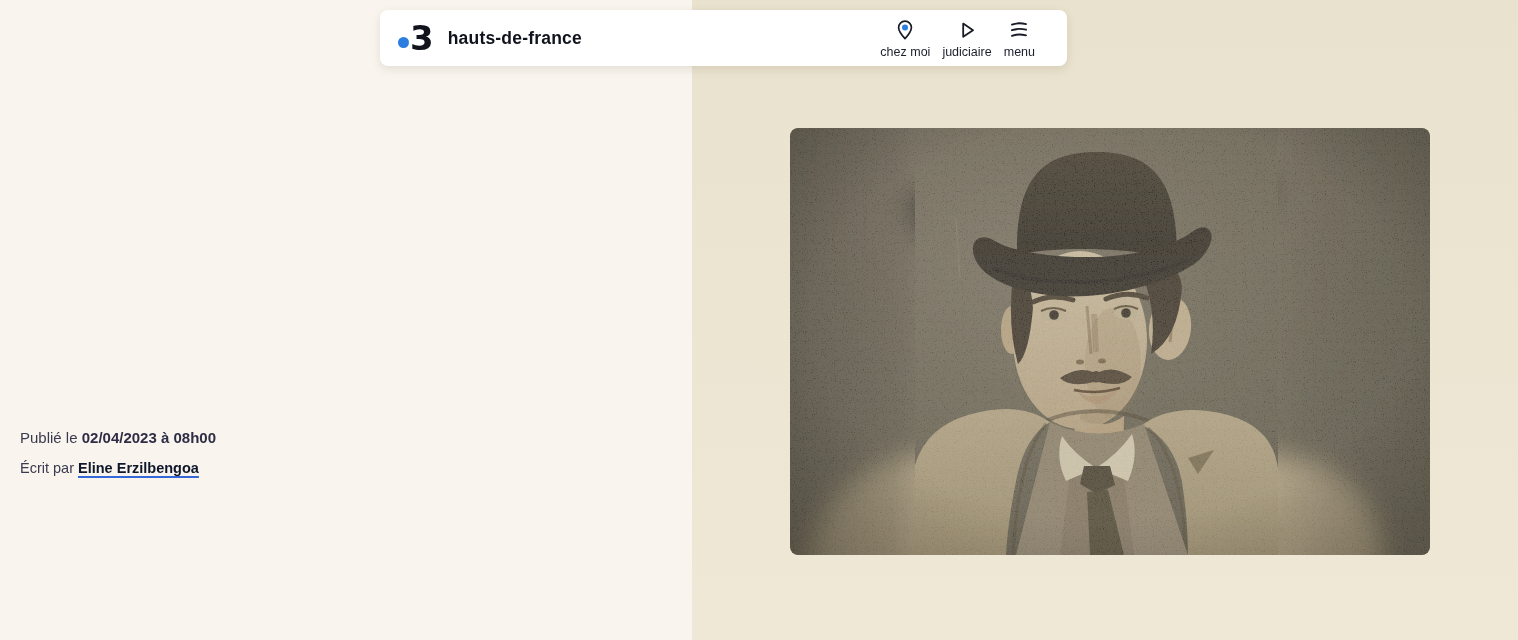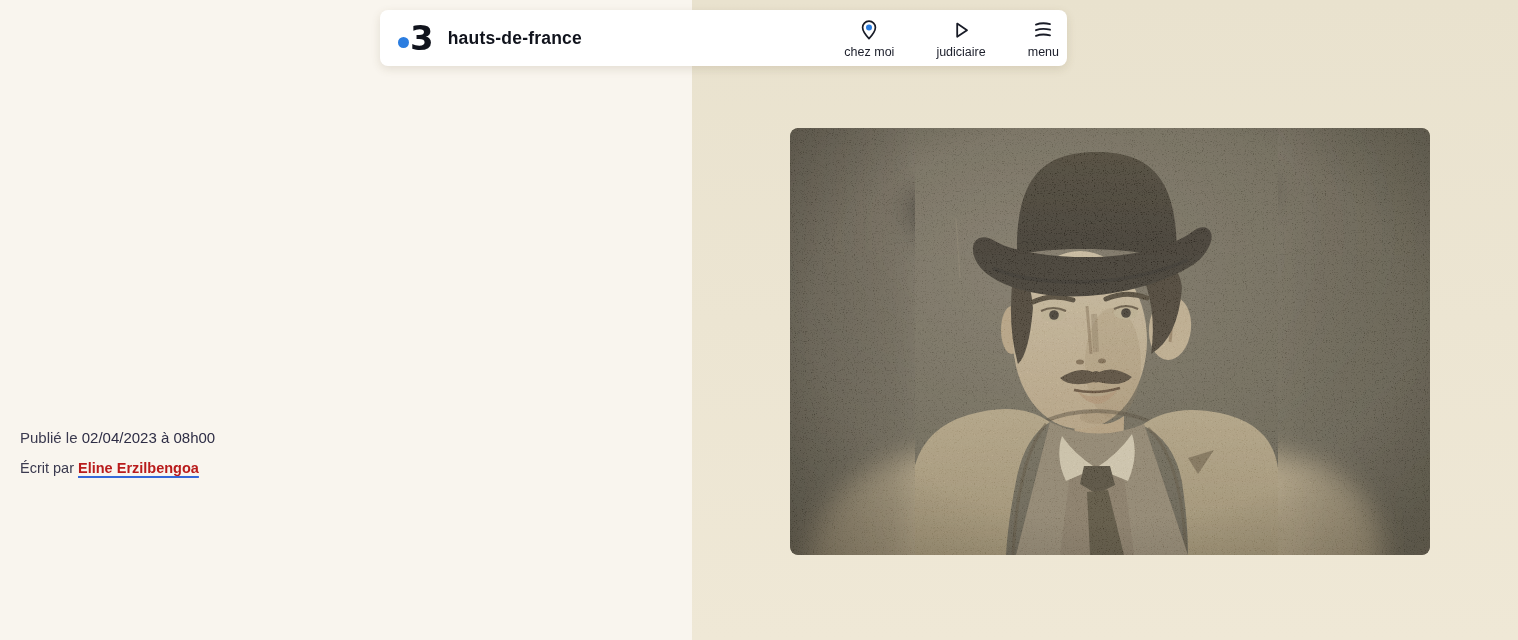--- a/index.html
+++ b/index.html
@@ -23,32 +23,32 @@
     background:linear-gradient(180deg,var(--page-bg-right-top) 0%,var(--page-bg-right-bottom) 100%);}
 
   
   .header-bar{position:absolute;left:380px;top:10px;width:687px;height:56px;background:#fff;
     border-radius:8px;box-shadow:0 3px 10px rgba(90,75,40,0.14);display:flex;align-items:center;}
   .brand{display:flex;align-items:center;padding-left:18px;cursor:pointer;}
   .brand-dot{width:11px;height:11px;border-radius:50%;background:var(--accent-blue);align-self:flex-end;margin-bottom:7px;}
   .brand-num{font-family:"DejaVu Sans", sans-serif;font-size:34px;font-weight:800;color:var(--brand-navy);
     line-height:1;margin-left:1px;letter-spacing:-1px;}
   .brand-region{margin-left:15px;font-size:17.5px;font-weight:700;color:var(--brand-navy);letter-spacing:.2px;}
-  .nav{margin-left:auto;display:flex;align-items:flex-start;gap:42px;padding-right:8px;}
+  .nav{margin-left:auto;display:flex;align-items:flex-start;gap:12px;padding-right:32px;}
   .nav-item{display:flex;flex-direction:column;align-items:center;cursor:pointer;}
   .nav-item svg{display:block;}
   .nav-label{font-size:12.5px;color:#1c1f2b;margin-top:2px;white-space:nowrap;}
 
   
   .article-title{position:absolute;left:20px;top:170px;width:670px;font-size:42px;line-height:58px;
     font-weight:700;color:var(--title-color);white-space:pre-line;letter-spacing:-0.2px;}
   .meta-published{position:absolute;left:20px;top:429px;font-size:15px;color:var(--meta-color);}
-  .meta-published .val{font-weight:400;color:#2e2d45;}
+  .meta-published .val{font-weight:700;color:#2e2d45;}
   .meta-author{position:absolute;left:20px;top:460px;font-size:14.5px;color:var(--meta-color);}
-  .meta-author .author-link{font-weight:700;color:#b91c1c;text-decoration:underline;
+  .meta-author .author-link{font-weight:700;color:#0f172a;text-decoration:underline;
     text-decoration-color:var(--link-underline);text-decoration-thickness:2px;text-underline-offset:3px;cursor:pointer;}
 
   
   .photo{position:absolute;left:790px;top:128px;width:640px;height:427px;border-radius:8px;overflow:hidden;}
   .photo svg{display:block;width:100%;height:100%;}
   .photo-caption{position:absolute;left:790px;top:566px;width:660px;font-size:13px;line-height:18px;
     color:var(--caption-color);letter-spacing:.2px;}
 </style>
 </head>
 <body>

